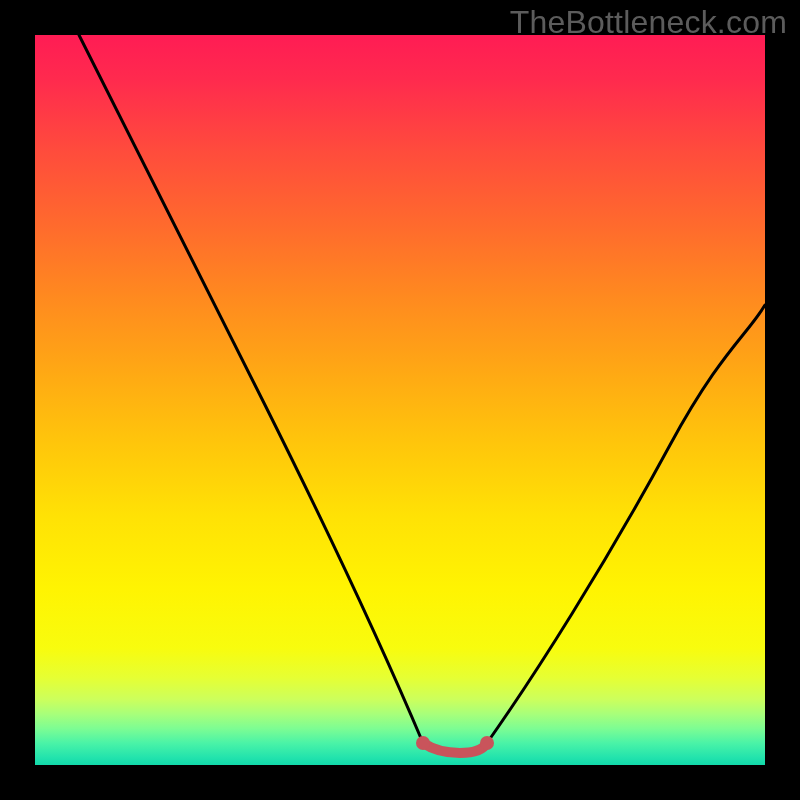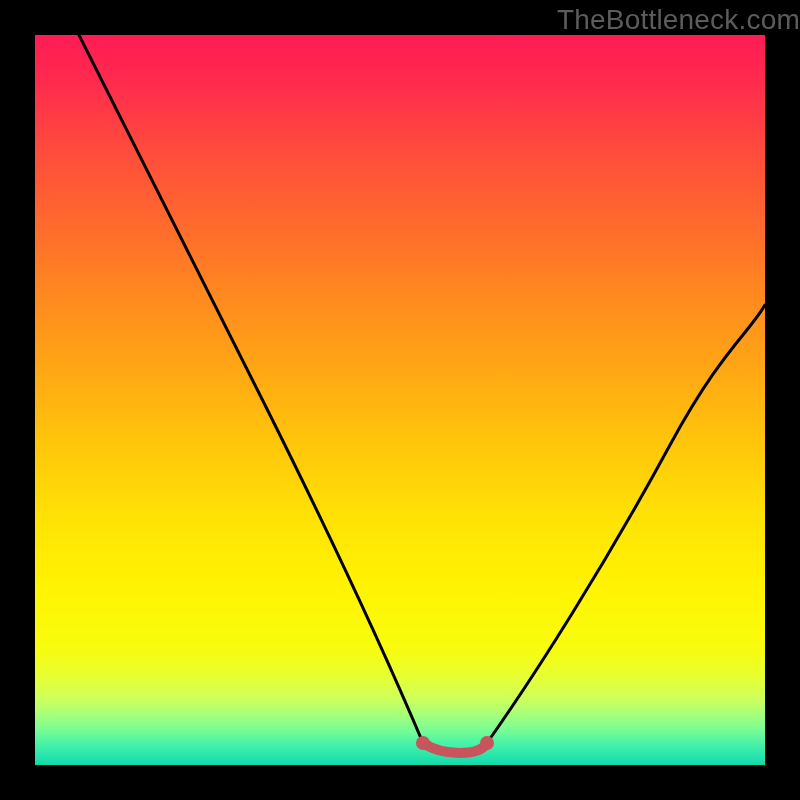--- a/index.html
+++ b/index.html
@@ -12,23 +12,23 @@
     font-family: Arial, Helvetica, sans-serif;
   }
   .frame {
     position: absolute;
     inset: 0;
     background: #000;
   }
   .watermark {
     position: absolute;
     top: 4px;
-    right: 0;
+    right: 13px;
     color: #5c5c5c;
-    font-size: 28px;
+    font-size: 32px;
     font-weight: 500;
     letter-spacing: 0.2px;
     z-index: 20;
   }
   .plot-area {
     position: absolute;
     left: 35px;
     top: 35px;
     width: 730px;
     height: 730px;

